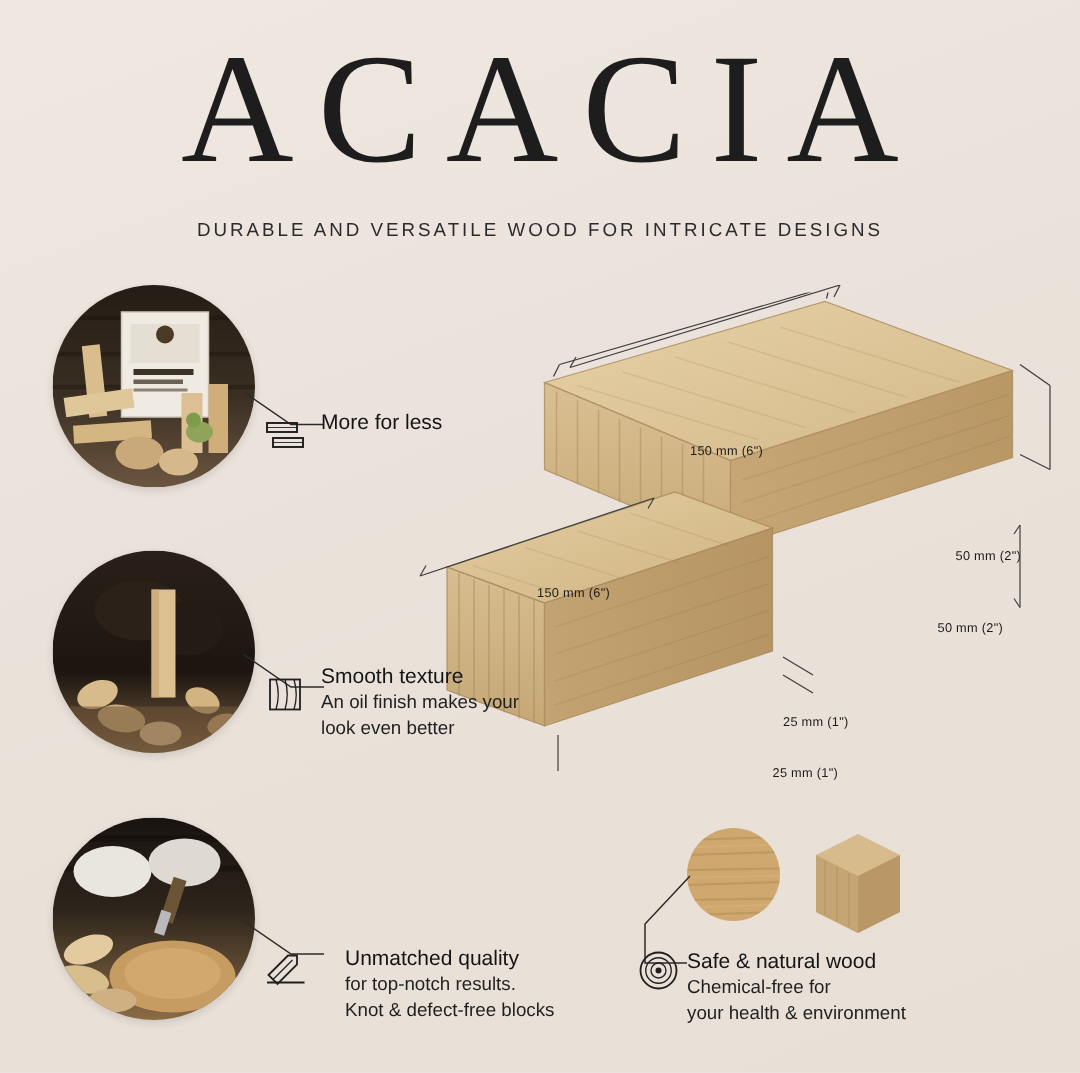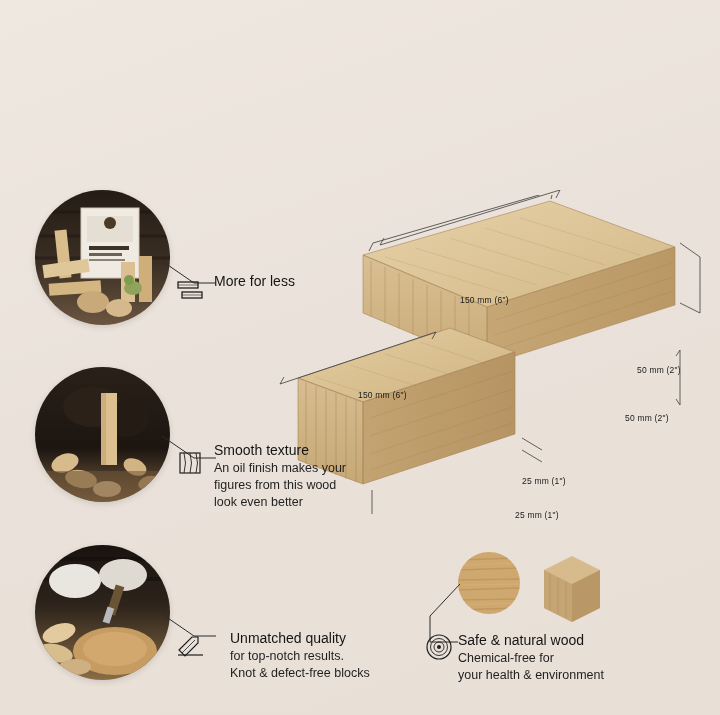--- a/index.html
+++ b/index.html
@@ -102,20 +102,22 @@
     width: 62px; height: 62px;
     border-radius: 50%;
     overflow: hidden;
   }
 </style>
 </head>
 <body>
 
 <div class="page">
 
+  <div class="title">ACACIA</div>
+  <div class="subtitle">DURABLE AND VERSATILE WOOD FOR INTRICATE DESIGNS</div>
 
   <div class="wood-wrap" style="left:355px; top:195px; width:350px; height:220px;">
     <svg width="350" height="220" viewBox="0 0 350 220">
       <defs>
         <linearGradient id="topBig" x1="0" y1="0" x2="1" y2="1">
           <stop offset="0%" stop-color="#e6d1a7"></stop>
           <stop offset="55%" stop-color="#dcc497"></stop>
           <stop offset="100%" stop-color="#d2b886"></stop>
         </linearGradient>
         <linearGradient id="frontBig" x1="0" y1="0" x2="0" y2="1">
@@ -359,21 +361,20 @@
       <path d="M8 5 Q11 15 8 25" fill="none" stroke="#1f1f1f" stroke-width="0.9"></path>
       <path d="M14 5 Q17 15 14 25" fill="none" stroke="#1f1f1f" stroke-width="0.9"></path>
       <path d="M20 5 Q23 15 20 25" fill="none" stroke="#1f1f1f" stroke-width="0.9"></path>
     </svg>
   </div>
 
   <div class="feat-text" style="left:214px; top:442px; width:175px;">
     <div class="feat-head">Smooth texture</div>
     <div class="feat-body">
       <div>An oil finish makes your</div>
-      <div>figures from this wood</div>
       <div>look even better</div>
     </div>
   </div>
 
   <div class="photo" style="left:35px; top:545px; width:135px; height:135px;">
     <div class="inner">
       <svg width="135" height="135" viewBox="0 0 135 135">
         <defs>
           <linearGradient id="p3bg" x1="0" y1="0" x2="0" y2="1">
             <stop offset="0%" stop-color="#191310"></stop>

